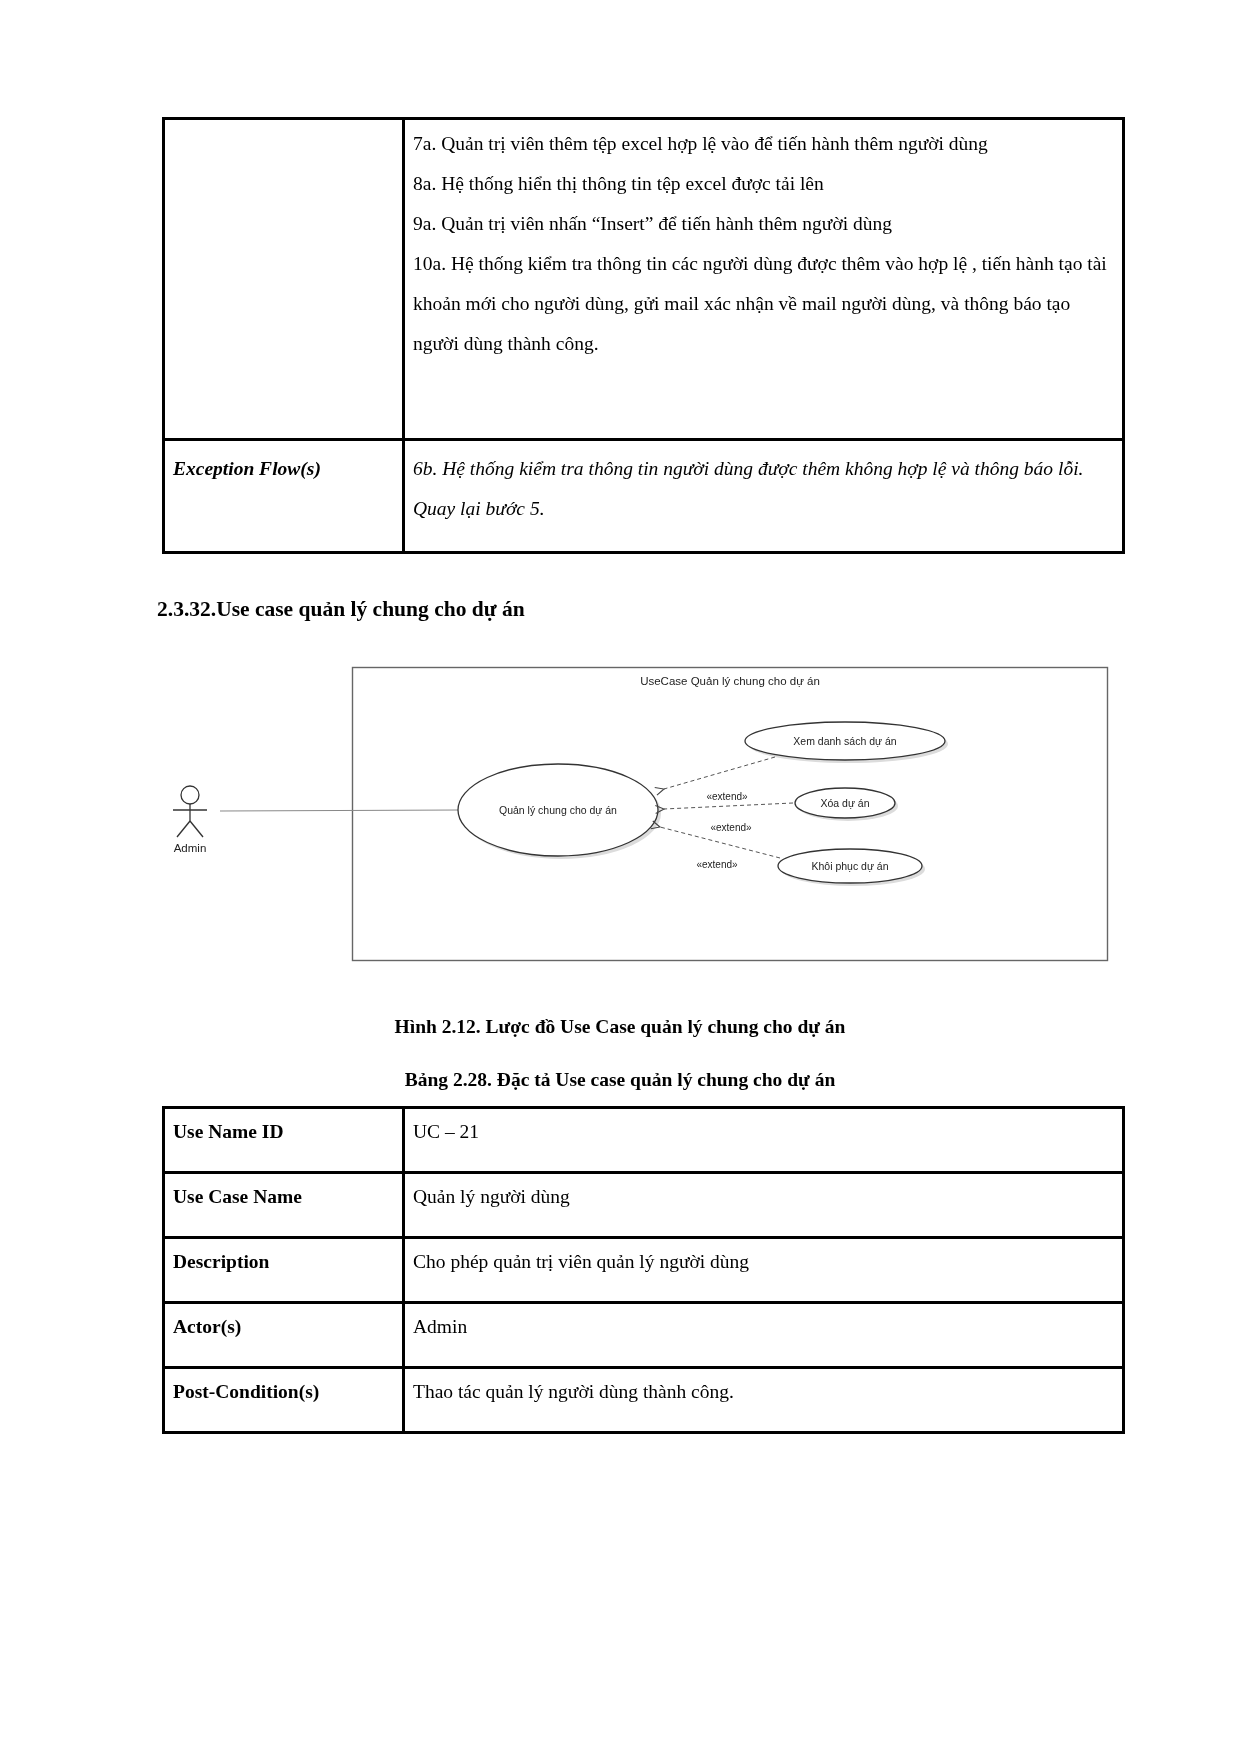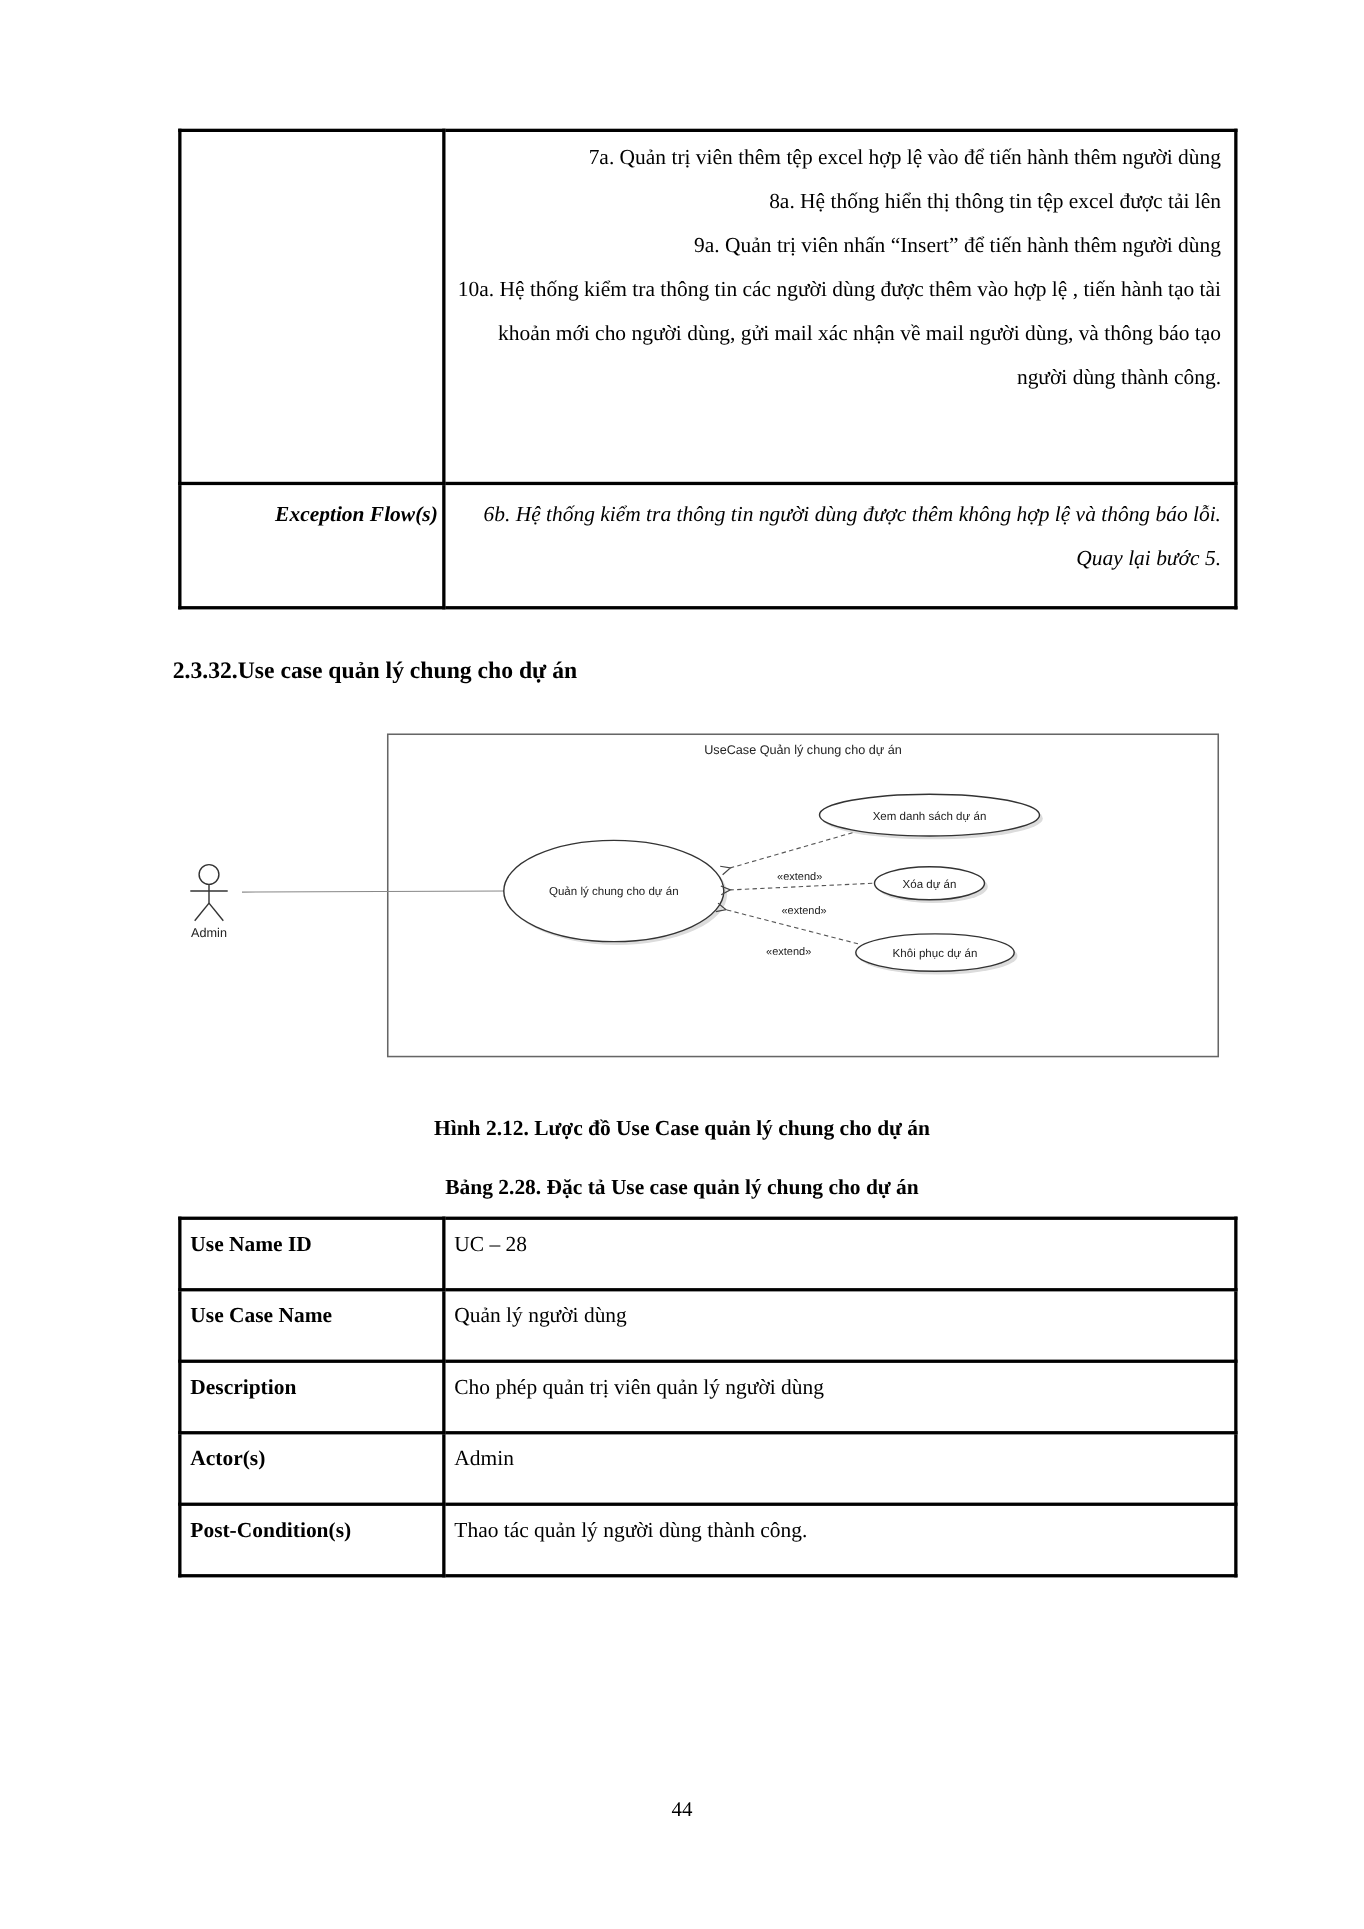--- a/index.html
+++ b/index.html
@@ -18,21 +18,21 @@
     position:absolute;
     width:960px;
   }
   table.doc-table td {
     border:3px solid #000;
     vertical-align:top;
     font-size:19.5px;
     overflow:hidden;
   }
   
-  .top-table { left:162px; top:117px;text-align:right; }
+  .top-table { left:162px; top:117px; }
   .top-table .col-label { width:240px; }
   .top-table .col-value { width:720px; }
   .top-table td.flow-cell { padding:4px 12px 4px 8px; }
   .top-table td.flow-cell .flow-item { line-height:40px; }
   .top-table tr.r1 td { height:306px; }
   .top-table tr.r2 td { height:98px;font-style:italic; }
   .top-table td.label-cell {
     font-weight:bold;
     padding:8px 4px 4px 8px;
     line-height:40px;
@@ -151,36 +151,35 @@
   <div class="caption caption-table">Bảng 2.28. Đặc tả Use case quản lý chung cho dự án</div>
 
   <table class="doc-table spec-table">
     <colgroup>
         <col class="col-label">
         <col class="col-value">
       </colgroup>
     <tbody>
         <tr>
       <td class="label-cell">Use Name ID</td>
-      <td class="value-cell">UC – 28</td>
+      <td class="value-cell">UC – 21</td>
     </tr>
     <tr>
       <td class="label-cell">Use Case Name</td>
       <td class="value-cell">Quản lý người dùng</td>
     </tr>
     <tr>
       <td class="label-cell">Description</td>
       <td class="value-cell">Cho phép quản trị viên quản lý người dùng</td>
     </tr>
     <tr>
       <td class="label-cell">Actor(s)</td>
       <td class="value-cell">Admin</td>
     </tr>
     <tr>
       <td class="label-cell">Post-Condition(s)</td>
       <td class="value-cell">Thao tác quản lý người dùng thành công.</td>
     </tr>
   </tbody>
     </table>
 
-  <div class="page-number">44</div>
 
 </div>
 
 </body></html>

